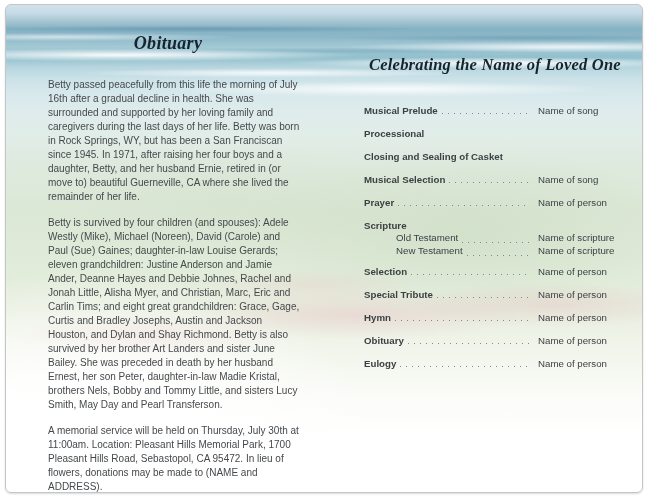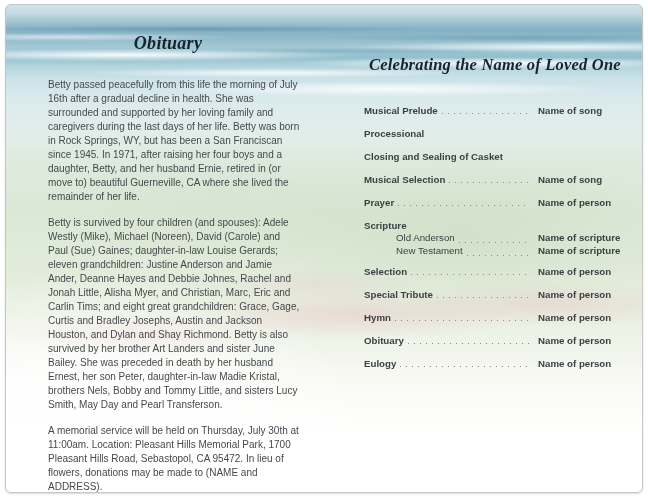--- a/index.html
+++ b/index.html
@@ -101,21 +101,21 @@
   }
   .prog-label { font-weight: bold; white-space: nowrap; }
   .prog-suffix { white-space: nowrap; margin-left: 4px; }
   .prog-leader {
     flex: 1;
     height: 1px;
     align-self: flex-end;
     margin: 0 8px 3px 4px;
     background: repeating-linear-gradient(90deg, #85898c 0 1.4px, transparent 1.4px 6px);
   }
-  .prog-value { width: 88px; white-space: nowrap; flex-shrink: 0; font-weight: bold; }
+  .prog-value { width: 88px; white-space: nowrap; flex-shrink: 0; }
   .scripture-block { margin-bottom: 7px; }
   .scripture-block .prog-head { line-height: 13px; }
   .prog-sub-row {
     display: flex;
     align-items: flex-end;
     line-height: 12.8px;
     margin-left: 32px;
   }
   .prog-sub-row .prog-label { font-weight: normal; }
   .prog-sub-row .prog-leader { margin-bottom: 2px; }
@@ -162,21 +162,21 @@
 
       <div class="prog-row">
         <span class="prog-label">Prayer</span>
         <span class="prog-leader"></span>
         <span class="prog-value">Name of person</span>
       </div>
 
       <div class="scripture-block">
         <div class="prog-head prog-label">Scripture</div>
         <div class="prog-sub-row">
-          <span class="prog-label">Old Anderson</span>
+          <span class="prog-label">Old Testament</span>
           <span class="prog-leader"></span>
           <span class="prog-value">Name of scripture</span>
         </div>
         <div class="prog-sub-row">
           <span class="prog-label">New Testament</span>
           <span class="prog-leader"></span>
           <span class="prog-value">Name of scripture</span>
         </div>
       </div>
 

